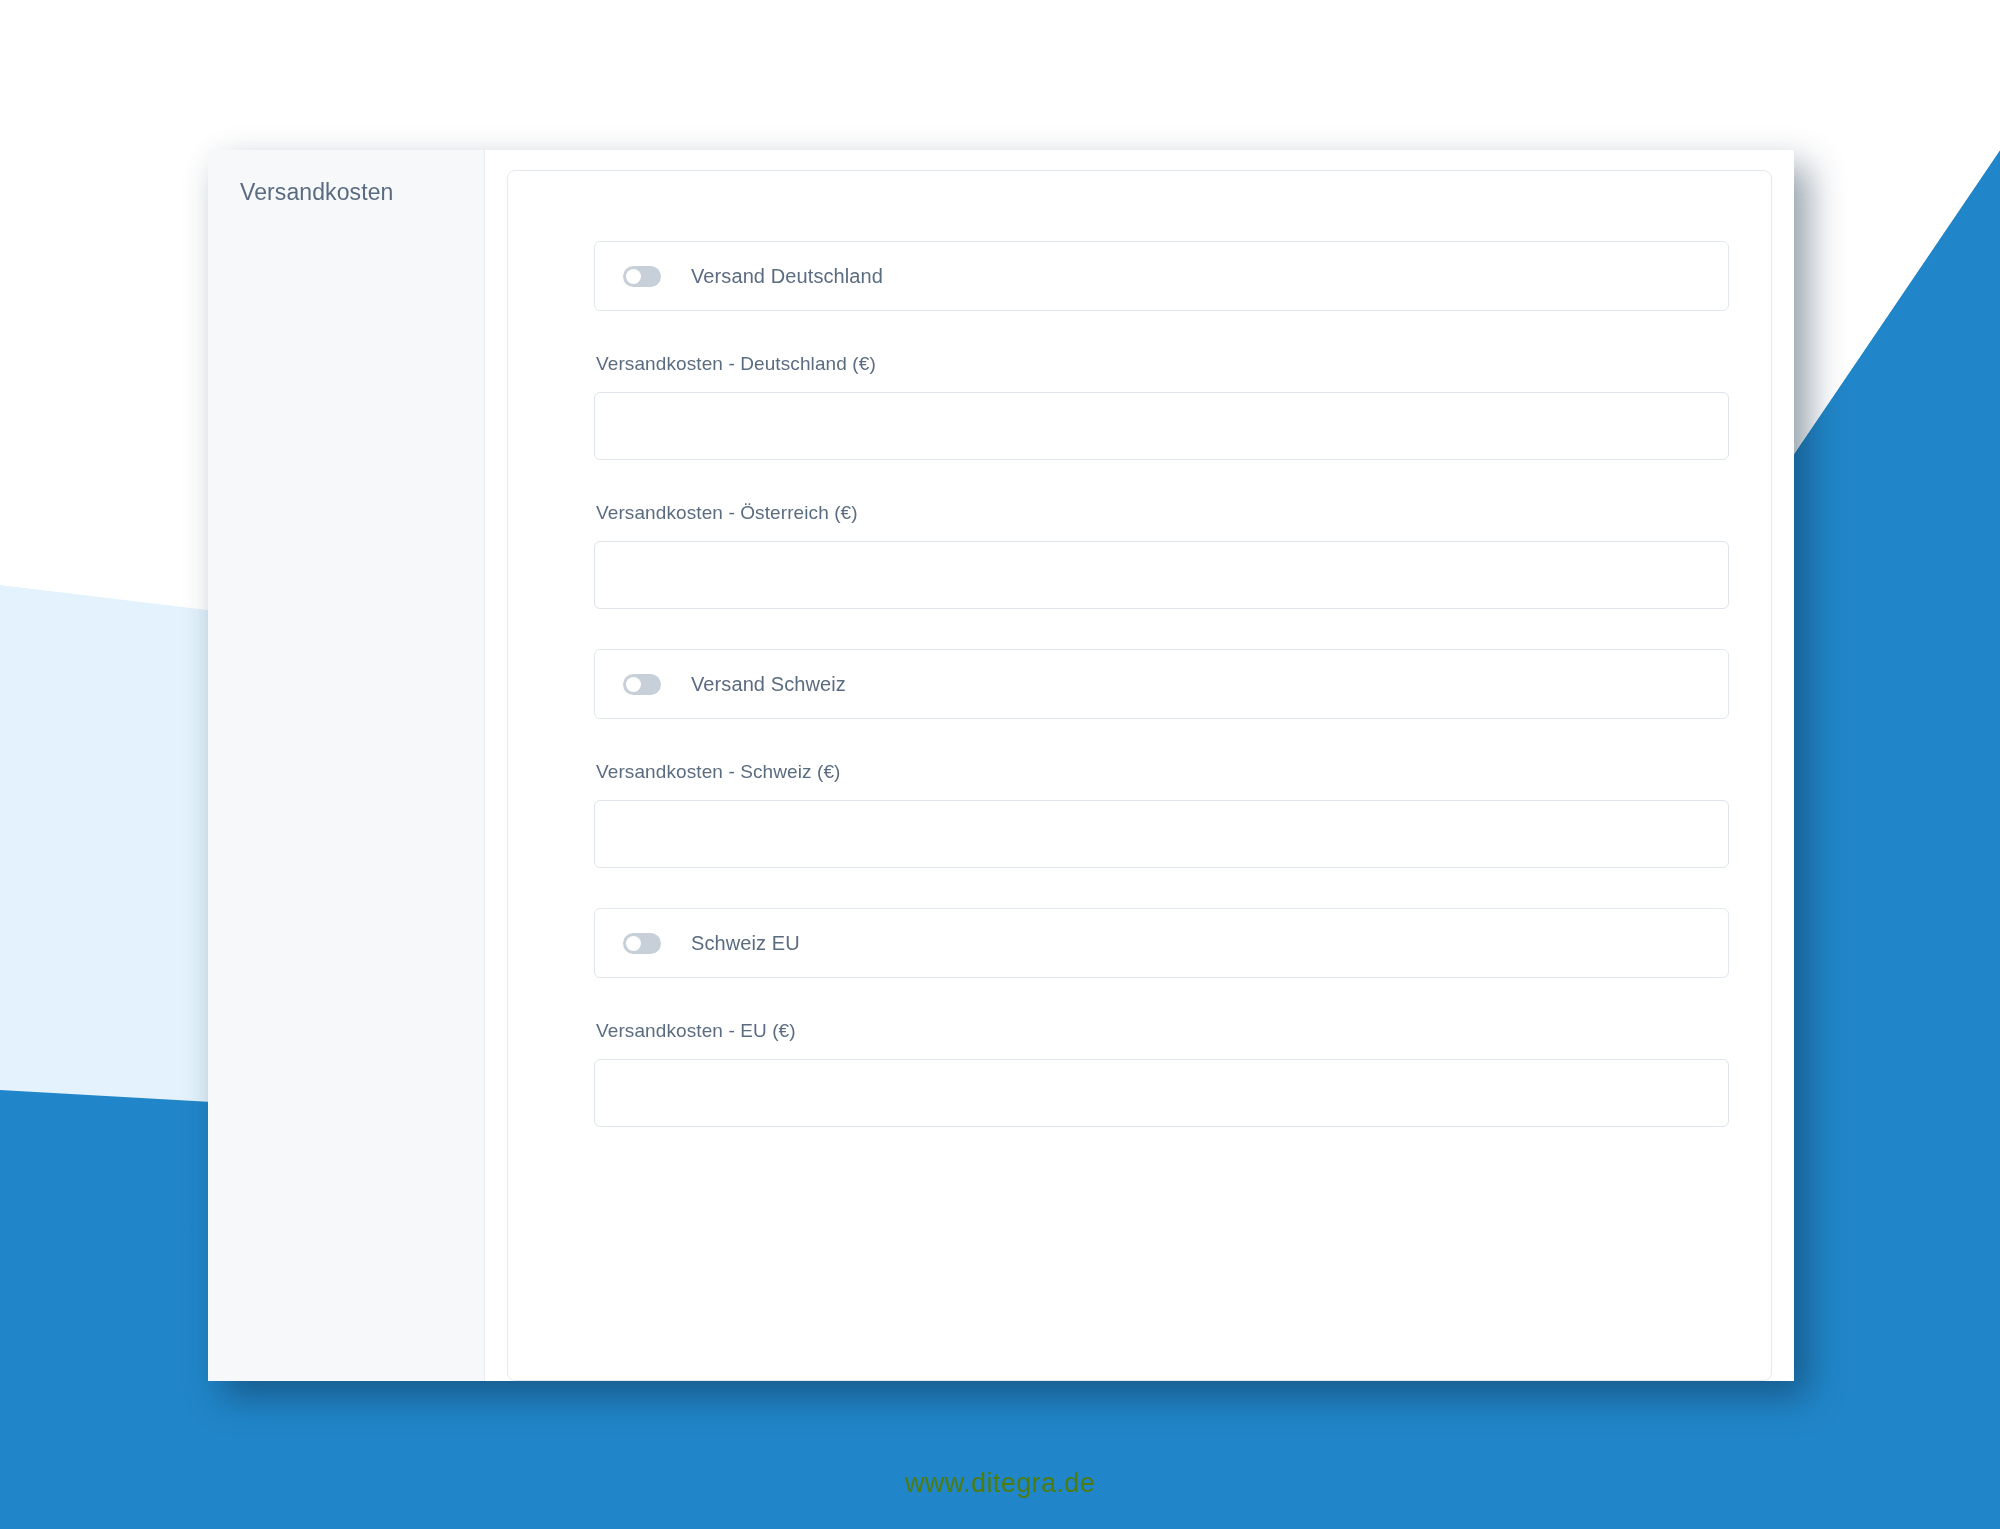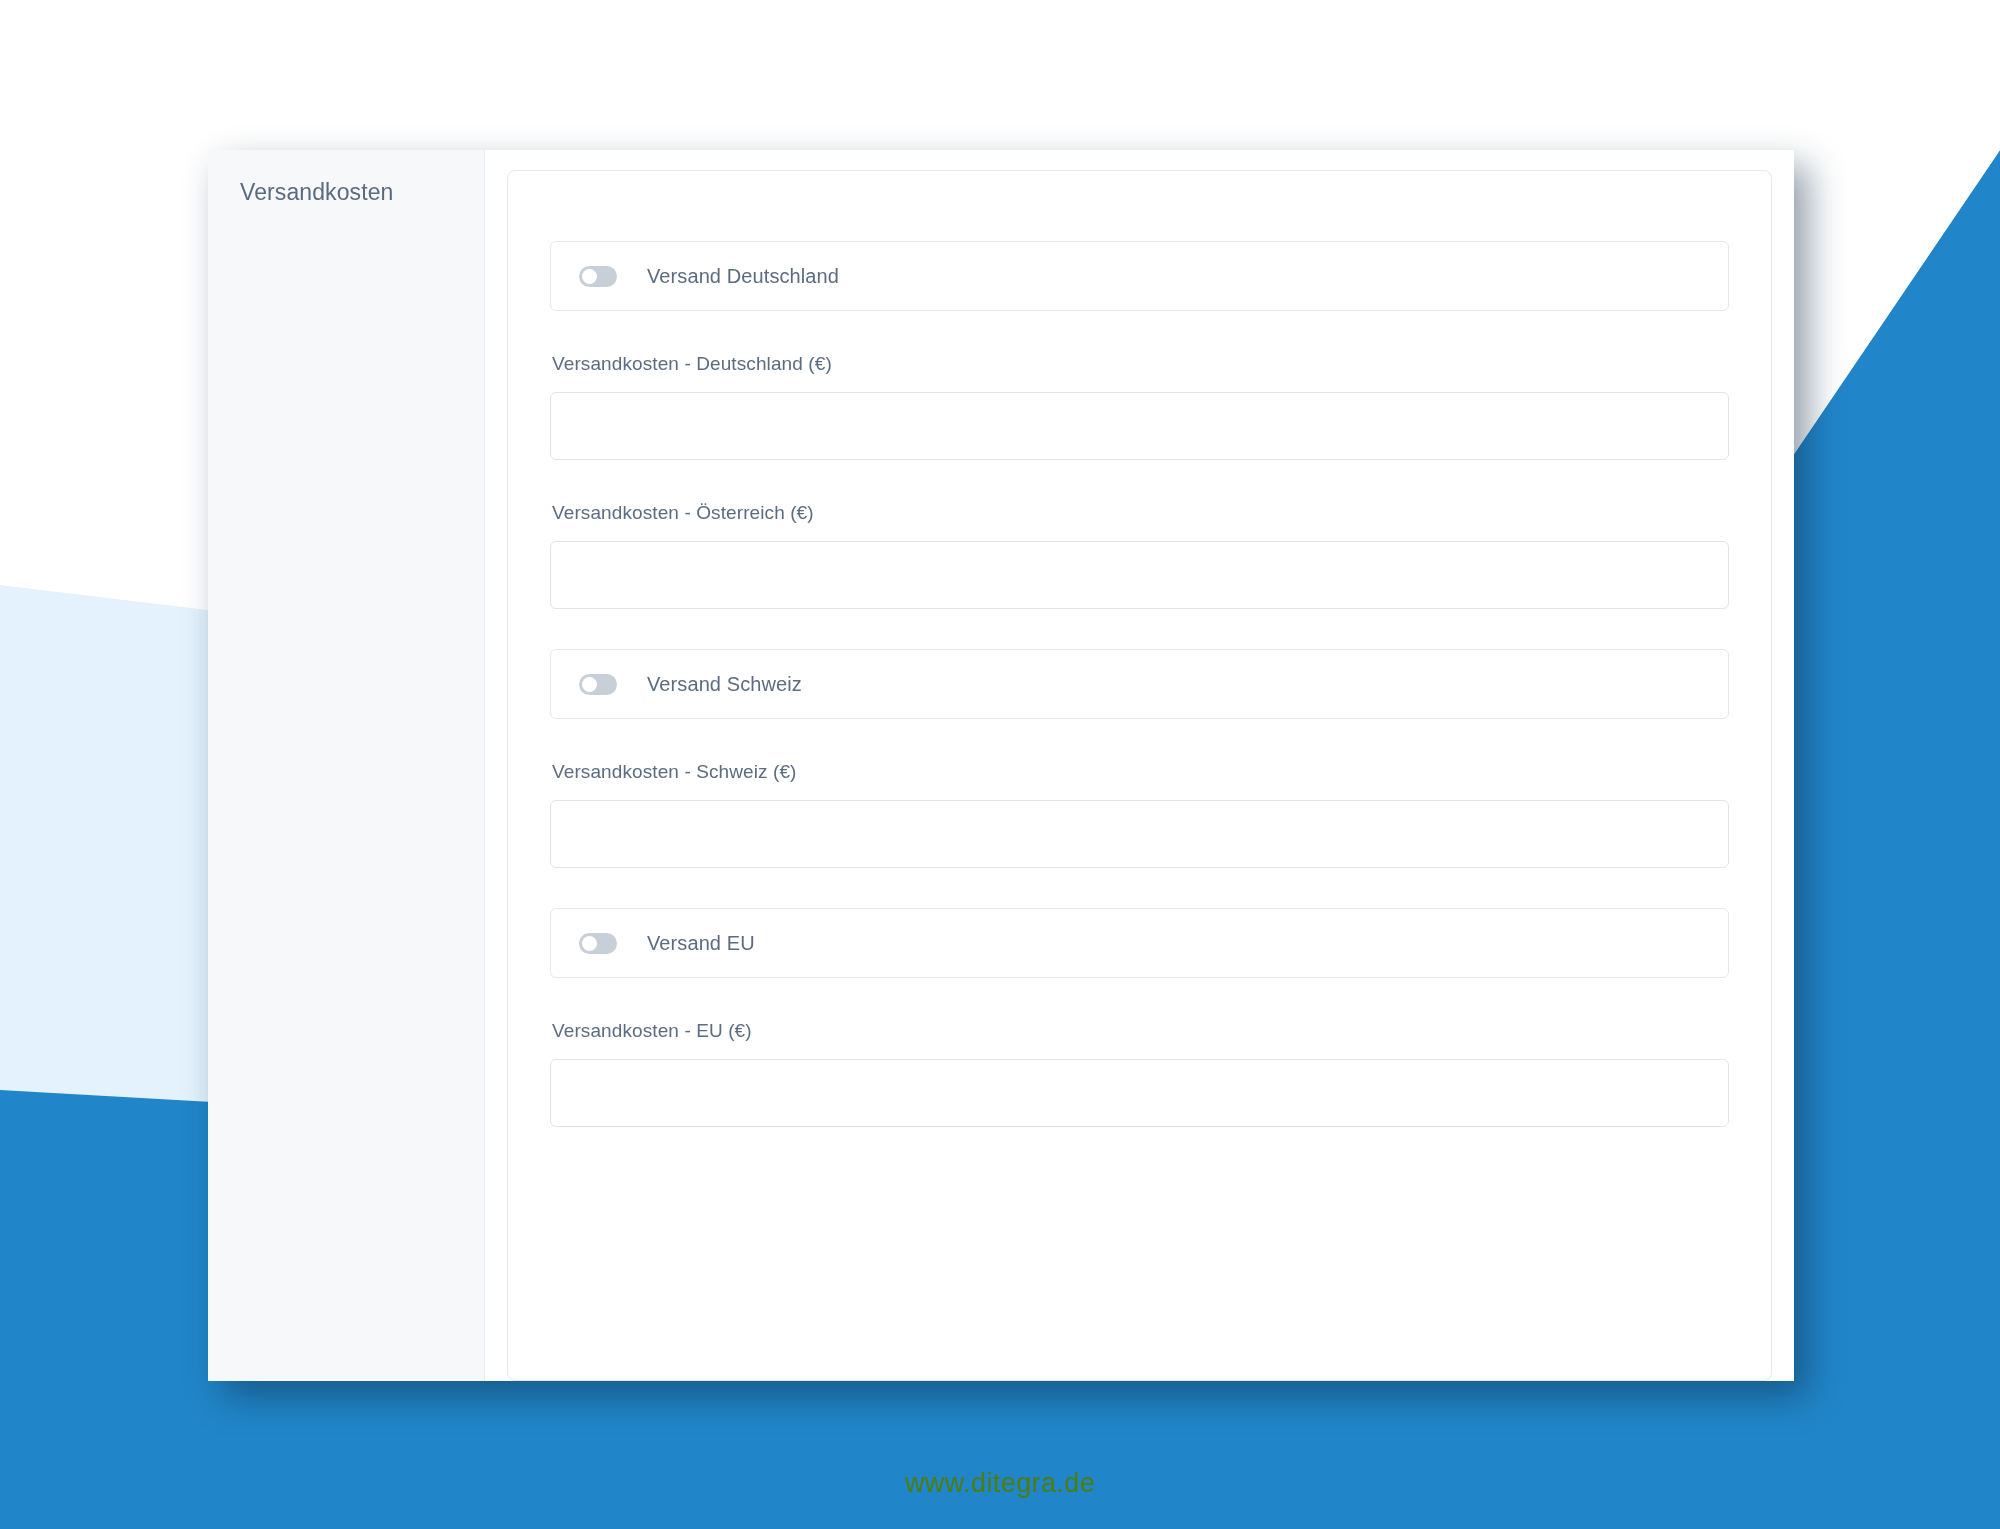--- a/index.html
+++ b/index.html
@@ -66,20 +66,21 @@
     border: 1px solid #e5e9ee;
     border-radius: 8px;
     background: #ffffff;
     height: 100%;
     padding: 70px 42px 0 42px;
   }
 
   
   .ship-group {
     margin-bottom: 40px;
+    margin-left: 44px;
   }
 
   .toggle-box {
     border: 1px solid #e3e8ee;
     border-radius: 6px;
     background: #ffffff;
     height: 70px;
     display: flex;
     align-items: center;
     padding: 0 28px;
@@ -196,21 +197,21 @@
           <span class="toggle"></span>
           <span class="toggle-label">Versand Schweiz</span>
         </div>
         <div class="field-label">Versandkosten - Schweiz (€)</div>
         <input class="text-input" type="text" placeholder="" style="">
       </div>
 
       <div class="ship-group">
         <div class="toggle-box">
           <span class="toggle"></span>
-          <span class="toggle-label">Versand EU</span>
+          <span class="toggle-label">Schweiz EU</span>
         </div>
         <div class="field-label">Versandkosten - EU (€)</div>
         <input class="text-input" type="text" placeholder="" style="">
       </div>
 
     </div>
   </div>
 </div>
 
 <div class="watermark">www.ditegra.de</div>

